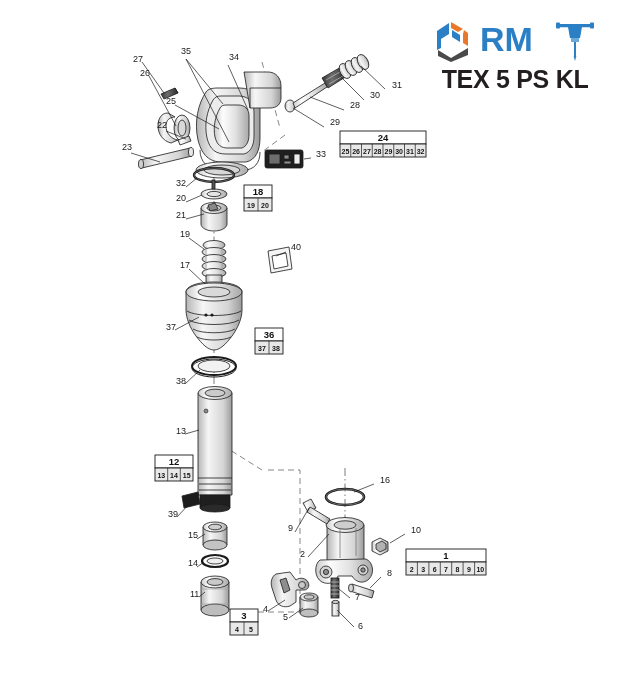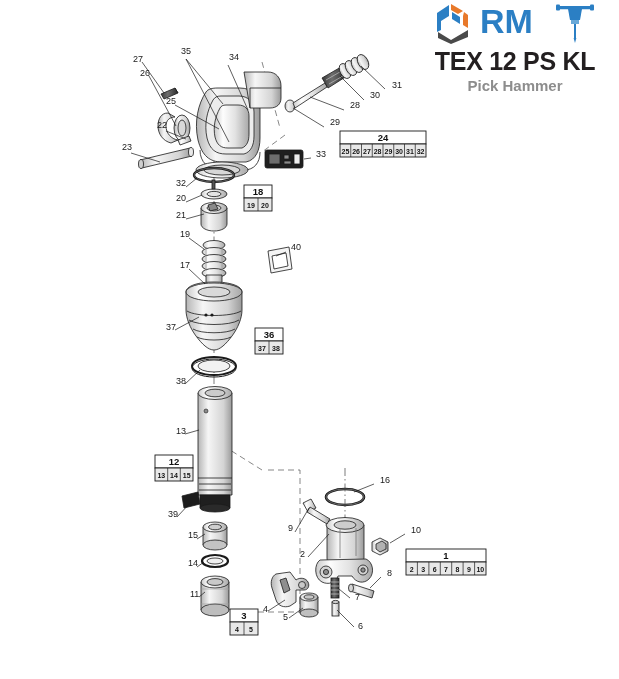--- a/index.html
+++ b/index.html
@@ -2,21 +2,21 @@
 <html><head>
 <meta charset="utf-8">
 <style>
   html,body{margin:0;padding:0;background:#ffffff;}
   body{width:619px;height:679px;overflow:hidden;font-family:"Liberation Sans",sans-serif;}
   #root{position:relative;width:619px;height:679px;background:#fff;}
   svg{display:block;}
   .lbl{font-family:"Liberation Sans",sans-serif;font-size:9px;fill:#1a1a1a;}
   .tblnum{font-family:"Liberation Sans",sans-serif;font-size:9.5px;font-weight:bold;fill:#111;text-anchor:middle;}
   .tblcell{font-family:"Liberation Sans",sans-serif;font-size:7px;font-weight:bold;fill:#111;text-anchor:middle;}
-  .header{position:absolute;right:6px;top:0;width:196px;text-align:center;}
+  .header{position:absolute;right:6px;top:18px;width:196px;text-align:center;}
   .logo-row{display:flex;align-items:center;justify-content:center;gap:2px;}
   .brandtext{font-family:"Liberation Sans",sans-serif;font-size:7.2px;font-weight:bold;color:#2b7fc4;letter-spacing:.55px;margin-top:1px;text-align:center;}
   .model{font-family:"Liberation Sans",sans-serif;font-size:25px;font-weight:bold;color:#231f20;letter-spacing:-.3px;margin-top:5px;line-height:1;}
   .subtitle{font-family:"Liberation Sans",sans-serif;font-size:15px;font-weight:bold;color:#8d8d8d;margin-top:4px;line-height:1;}
 </style>
 </head>
 <body>
 
 <div id="root">
 
@@ -35,22 +35,21 @@
       <svg width="46" height="44" viewBox="0 0 46 44">
         <rect x="6" y="6" width="34" height="3.2" rx="1.5" fill="#2b7fc4"></rect>
         <rect x="4" y="4.5" width="4" height="6" rx="1" fill="#2b7fc4"></rect>
         <rect x="38" y="4.5" width="4" height="6" rx="1" fill="#2b7fc4"></rect>
         <path d="M16 9 L30 9 L28 20 L18 20 Z" fill="#2b7fc4"></path>
         <rect x="19" y="20" width="8" height="4" fill="#6aa9d8"></rect>
         <rect x="22" y="24" width="2" height="14" fill="#2b7fc4"></rect>
         <path d="M21.6 38 L24.4 38 L23 43 Z" fill="#2b7fc4"></path>
       </svg>
     </div>
-    <div class="model">TEX 12 PS KL</div>
-    <div class="subtitle">Pick Hammer</div>
+    <div class="model">TEX 5 PS KL</div>
   </div>
 
   <svg width="619" height="679" viewBox="0 0 619 679" style="position:absolute;left:0;top:0">
     <defs>
       <linearGradient id="metal" x1="0" y1="0" x2="1" y2="0">
         <stop offset="0" stop-color="#c9c9c9"></stop>
         <stop offset="0.25" stop-color="#fdfdfd"></stop>
         <stop offset="0.6" stop-color="#e2e2e2"></stop>
         <stop offset="1" stop-color="#a8a8a8"></stop>
       </linearGradient>

